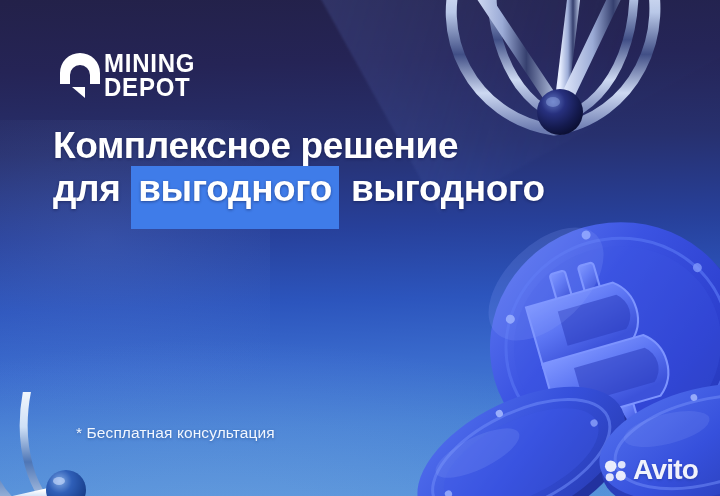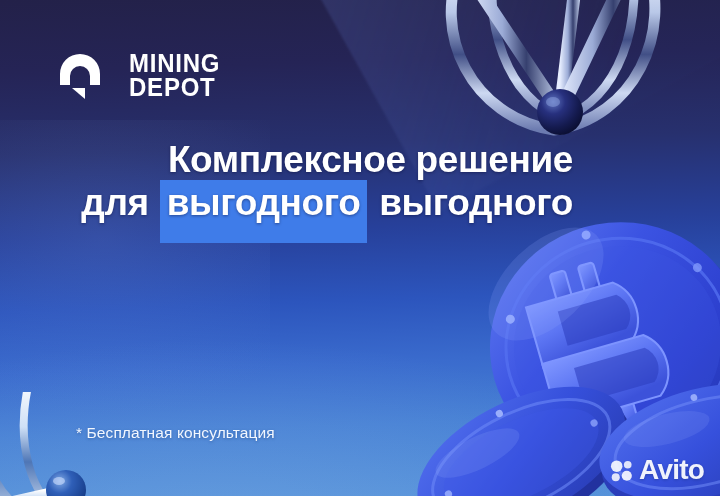--- a/index.html
+++ b/index.html
@@ -92,22 +92,22 @@
     width: 220px;
     height: 180px;
   }
 
   
   .logo {
     position: absolute;
     left: 57px;
     top: 52px;
     display: flex;
-    align-items: flex-end;
-    gap: 26px;
+    align-items: center;
+    gap: 1px;
   }
   .logo-mark {
     width: 46px;
     height: 46px;
     flex: none;
   }
   .logo-words {
     display: flex;
     flex-direction: column;
     line-height: 0.95;
@@ -119,29 +119,28 @@
     letter-spacing: 0.8px;
     transform: scaleX(0.96);
     transform-origin: left center;
     white-space: nowrap;
   }
 
   
   .headline {
     position: absolute;
     left: 53px;
-    top: 139px;
+    top: 125px;
     width: 520px;
     color: #ffffff;
     font-size: 37px;
     font-weight: bold;
     line-height: 1.16;
     letter-spacing: -0.4px;
     text-shadow: 0 1px 3px rgba(10,14,50,0.45);
-    text-align: right;
   }
   .headline .line { display: block; white-space: nowrap; }
   .hl-mark {
     background: #3f7ce9;
     padding: 2px 7px 20px 7px;
     margin-left: 1px;
     margin-right: 2px;
     box-decoration-break: clone;
     -webkit-box-decoration-break: clone;
   }
@@ -186,21 +185,21 @@
     color: #f2f7ff;
     font-size: 15.5px;
     font-weight: normal;
     letter-spacing: 0.1px;
     text-shadow: 0 1px 3px rgba(20,50,110,0.40);
   }
 
   
   .avito {
     position: absolute;
-    right: 16px;
+    right: 22px;
     bottom: 12px;
     display: flex;
     align-items: center;
     gap: 6px;
     opacity: 0.93;
   }
   .avito-mark { width: 23px; height: 23px; flex: none; }
   .avito-word {
     color: #ffffff;
     font-size: 28px;

